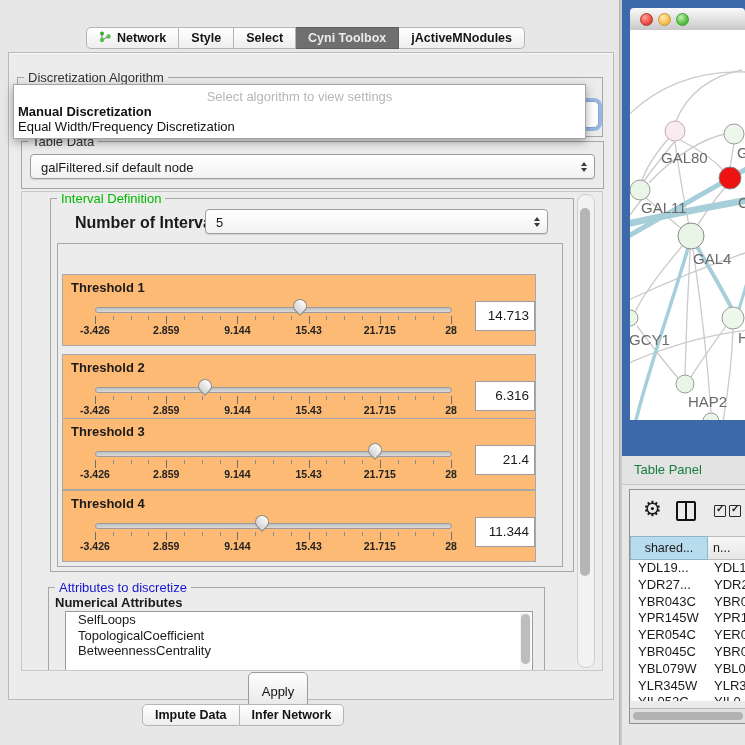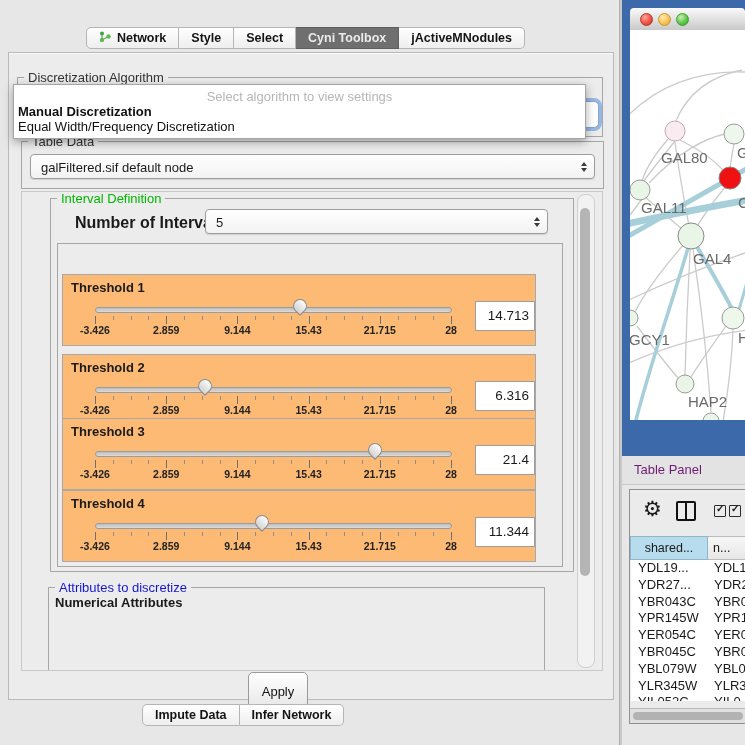--- a/index.html
+++ b/index.html
@@ -83,21 +83,21 @@
   #net-titlebar{position:absolute;left:8px;top:8px;width:115px;height:22px;border-radius:4px 4px 0 0;
     background:linear-gradient(#fafafa,#c9c9c9);border-bottom:1px solid #8f8f8f;}
   .light{position:absolute;top:5px;width:11px;height:11px;border-radius:50%;}
   .light.red{left:10px;background:radial-gradient(circle at 35% 30%,#ffa39a,#ef4d41 60%,#c2382d);border:1px solid #b0372c;}
   .light.yellow{left:28px;background:radial-gradient(circle at 35% 30%,#ffeab0,#f6bf4e 60%,#d9a32f);border:1px solid #c69a33;}
   .light.green{left:46px;background:radial-gradient(circle at 35% 30%,#c8efb6,#56c242 60%,#3da52e);border:1px solid #3fa02f;}
   #net-canvas{position:absolute;left:8px;top:30px;width:115px;height:390px;background:#fff;overflow:hidden;}
   
   #tp-region{position:absolute;left:622px;top:456px;width:123px;height:289px;background:#e7e7e7;}
   #tp-header{position:absolute;left:0;top:0;width:100%;height:28px;background:#e3e3e3;border-bottom:1px solid #c9c9c9;}
-  #tp-header span{position:absolute;left:12px;line-height:28px;font-size:13px;color:#701a75;}
+  #tp-header span{position:absolute;left:12px;line-height:28px;font-size:13px;color:#15803d;}
   #tp{position:absolute;left:7px;top:33px;width:116px;height:233px;background:#ebebeb;border:1px solid #909090;overflow:hidden;}
   #tp-toolbar{position:absolute;left:0;top:0;right:0;height:46px;}
   #gear{position:absolute;left:13px;top:7px;font-size:21px;color:#1b1b1b;}
   #split{position:absolute;left:46px;top:11px;width:16px;height:16px;border:2px solid #111;border-radius:2px;}
   #split:after{content:"";position:absolute;left:7px;top:0;width:2px;height:16px;background:#111;}
   .cbx{position:absolute;top:15px;width:10px;height:10px;border:1.5px solid #2a2a2a;border-radius:1px;}
   .cbx span{position:absolute;left:1px;top:-3px;font-size:10px;font-weight:bold;color:#1a1a1a;}
   #cbx1{left:84px;} #cbx2{left:99px;}
   #tp-head{position:absolute;left:0;top:46px;right:0;height:24px;display:flex;}
   #tp-head .th1{width:78px;background:#b7dcee;border:1px solid #8fb6c9;font-size:12.5px;text-align:center;line-height:22px;box-sizing:border-box;}
@@ -249,20 +249,28 @@
                   <span class="scale-lbl" style="left: 100%;">28</span>
                 </div>
                 <div class="vbox">11.344</div>
               </div>
             </div>
         </div>
 
         <div id="attr-group" class="group">
           <span class="gtitle blue">Attributes to discretize</span>
           <div id="attr-label">Numerical Attributes</div>
+          <div id="attr-list">
+            <div class="lsb">
+                <div class="lsb-thumb"></div>
+              </div>
+          <div class="attr-item">SelfLoops</div>
+              <div class="attr-item">TopologicalCoefficient</div>
+              <div class="attr-item">BetweennessCentrality</div>
+            </div>
         </div>
 
         <div id="area-sb">
           <div class="sb-thumb"></div>
         </div>
       </div>
 
       <button id="apply">Apply</button>
     </div>
 

